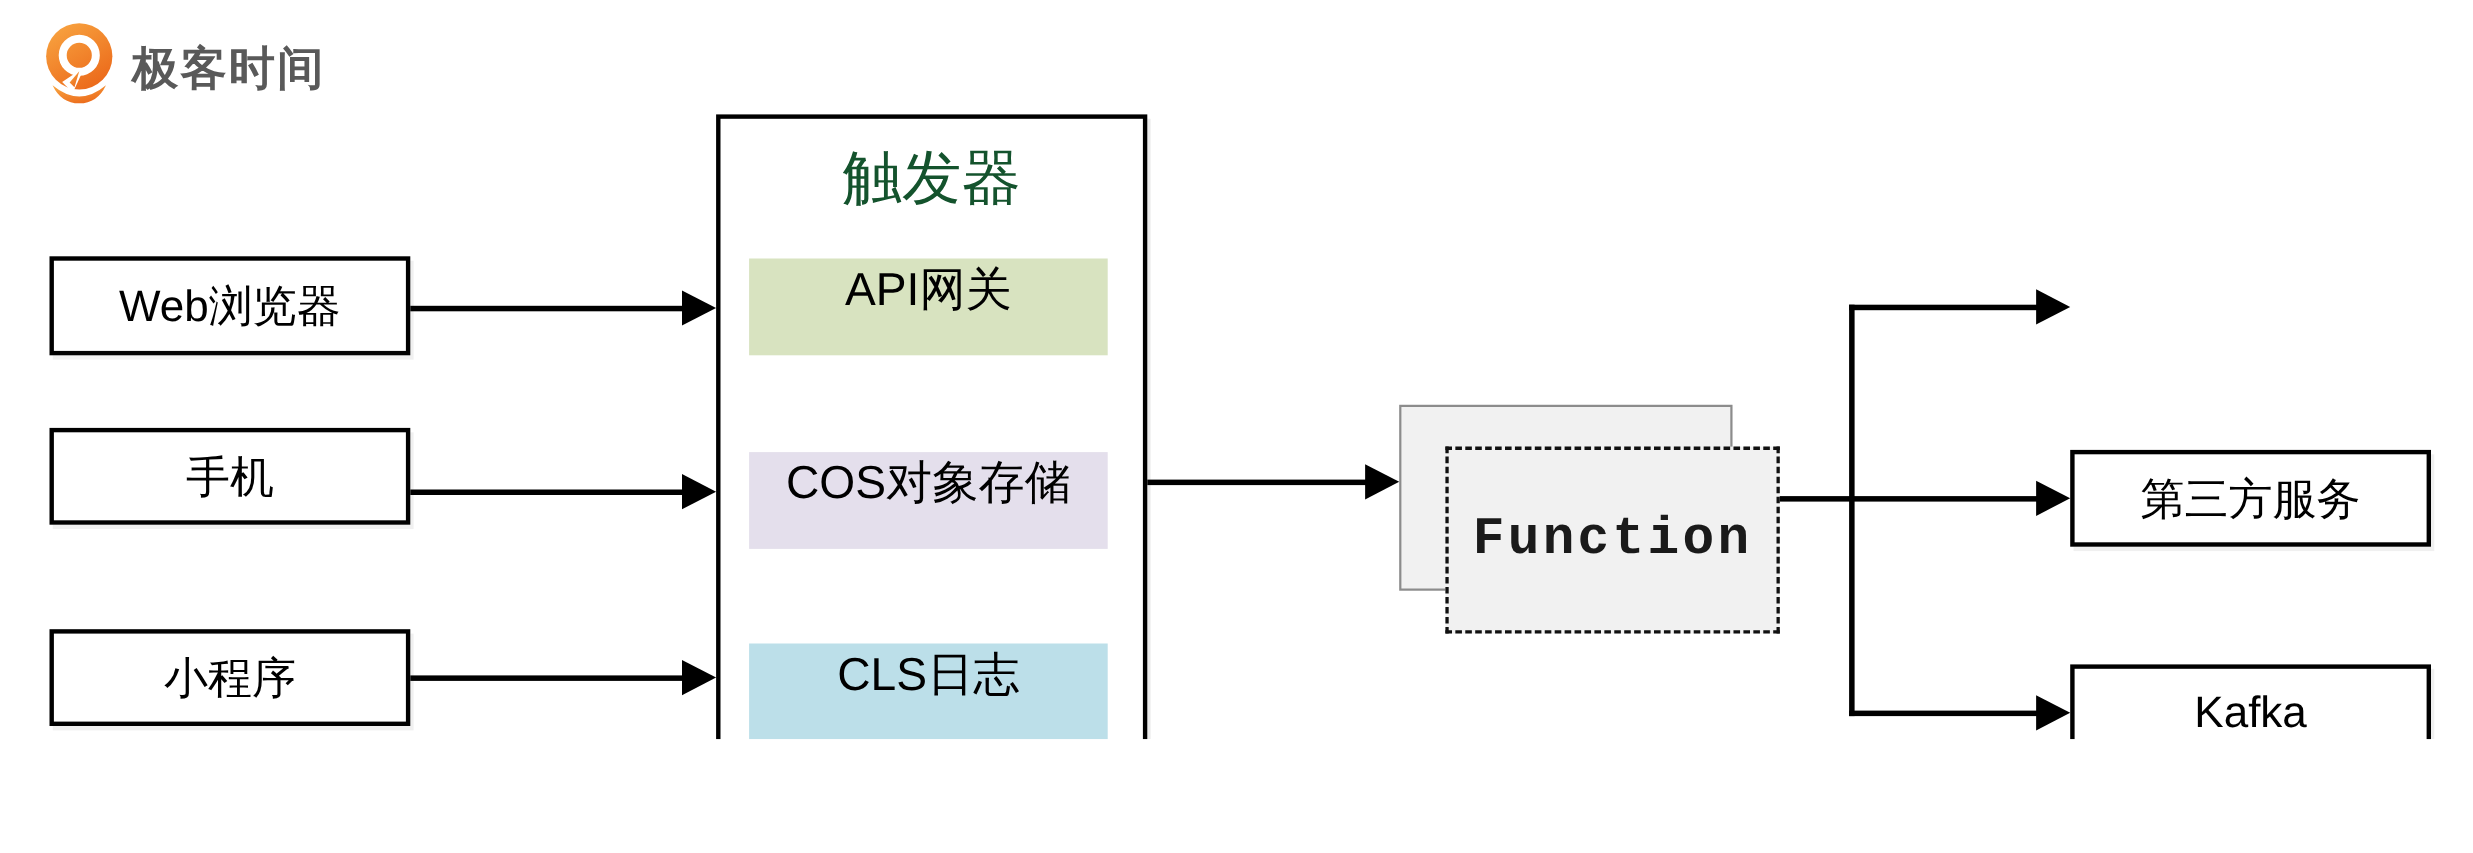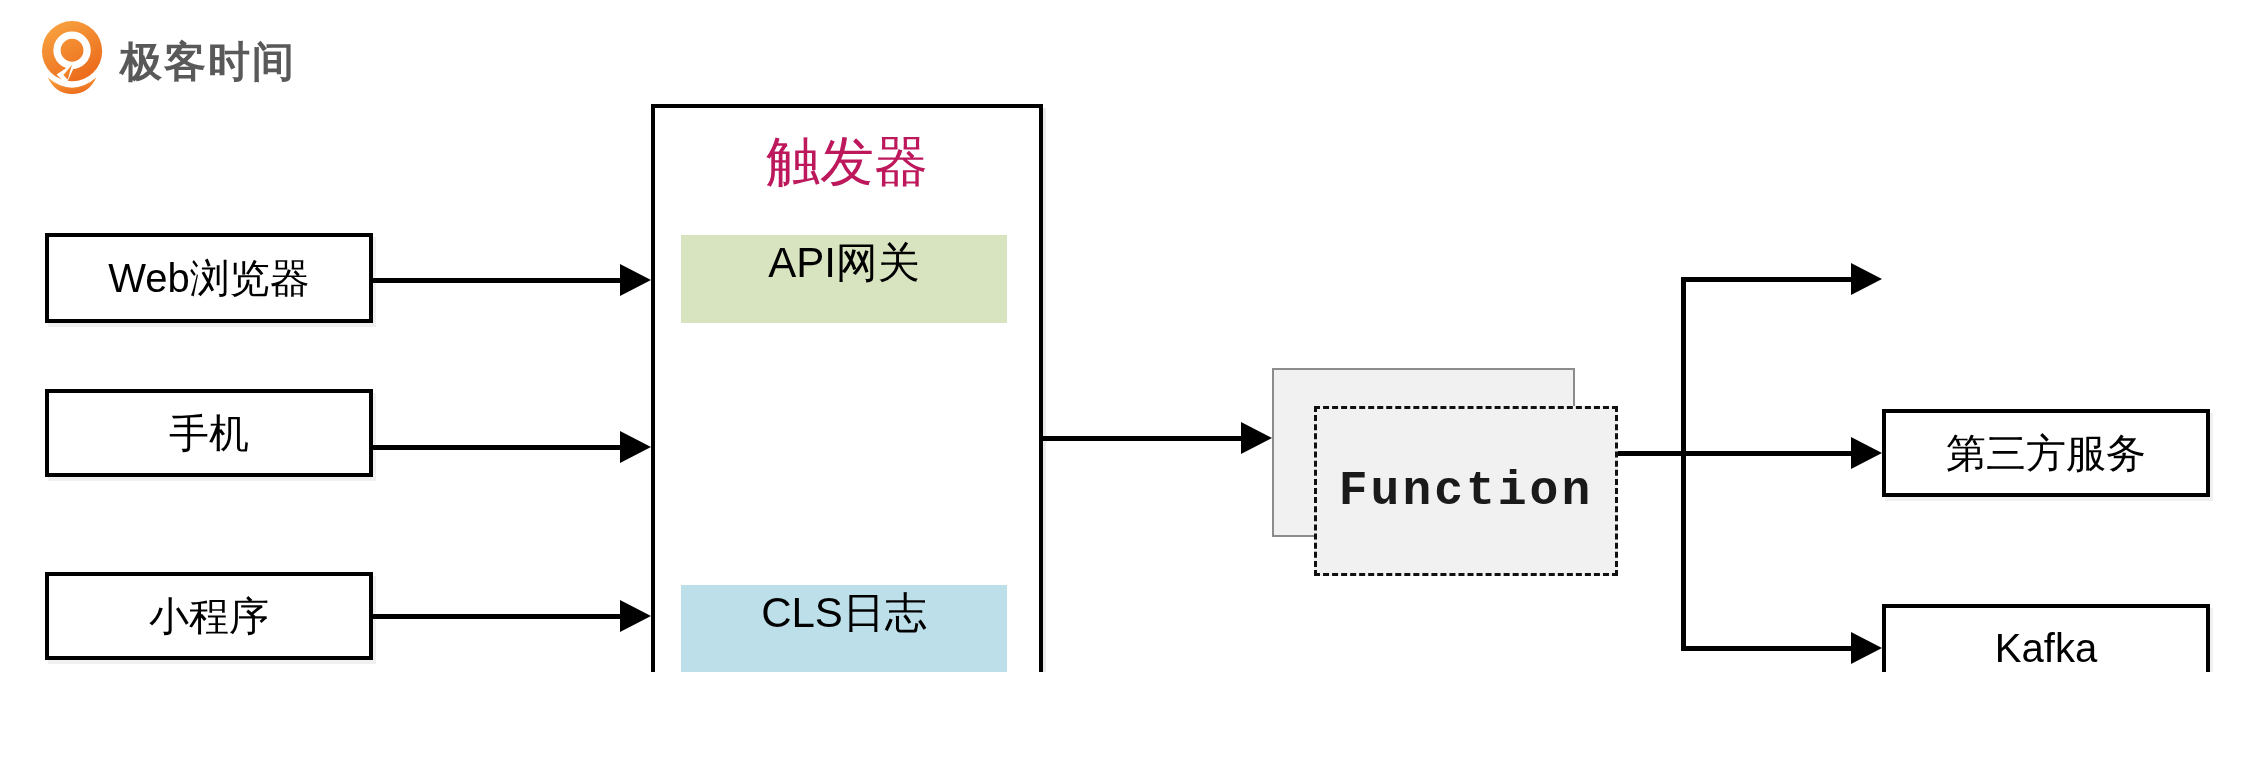--- a/index.html
+++ b/index.html
@@ -18,21 +18,21 @@
     box-sizing:border-box;
   }
   
   .trigger{
     position:absolute;left:651px;top:104px;width:392px;height:601px;
     border:4px solid #000;background:#fff;box-sizing:border-box;
     box-shadow:3px 4px 0 rgba(0,0,0,0.08);
   }
   .trigger-title{
     position:absolute;left:0;top:18px;width:100%;text-align:center;
-    font-size:54px;color:#be185d;
+    font-size:54px;color:#14532d;
   }
   .trigger-item{
     position:absolute;left:26px;width:326px;height:88px;
     display:flex;align-items:flex-start;justify-content:center;
     font-size:42px;
   }
   
   .func-back{
     position:absolute;left:1272px;top:368px;width:303px;height:169px;
     border:2px solid #8c8c8c;box-sizing:border-box;
@@ -85,20 +85,23 @@
   </div>
   <div class="node" style="left:45px;top:572px;width:328px;height:88px;">
     <span>小程序</span>
   </div>
 
   <div class="trigger">
     <div class="trigger-title">触发器</div>
     <div class="trigger-item" style="top: 127px; background-color: rgb(216, 227, 192);">
       <span>API网关</span>
     </div>
+    <div class="trigger-item" style="top: 303px; background-color: rgb(228, 223, 236);">
+      <span>COS对象存储</span>
+    </div>
     <div class="trigger-item" style="top: 477px; background-color: rgb(188, 223, 233);">
       <span>CLS日志</span>
     </div>
   </div>
 
   <div class="func-back" style="background-color: rgb(241, 241, 241);"></div>
   <div class="func-front" style="background-color: rgb(241, 241, 241);">
     <span class="func-label">Function</span>
   </div>
 

